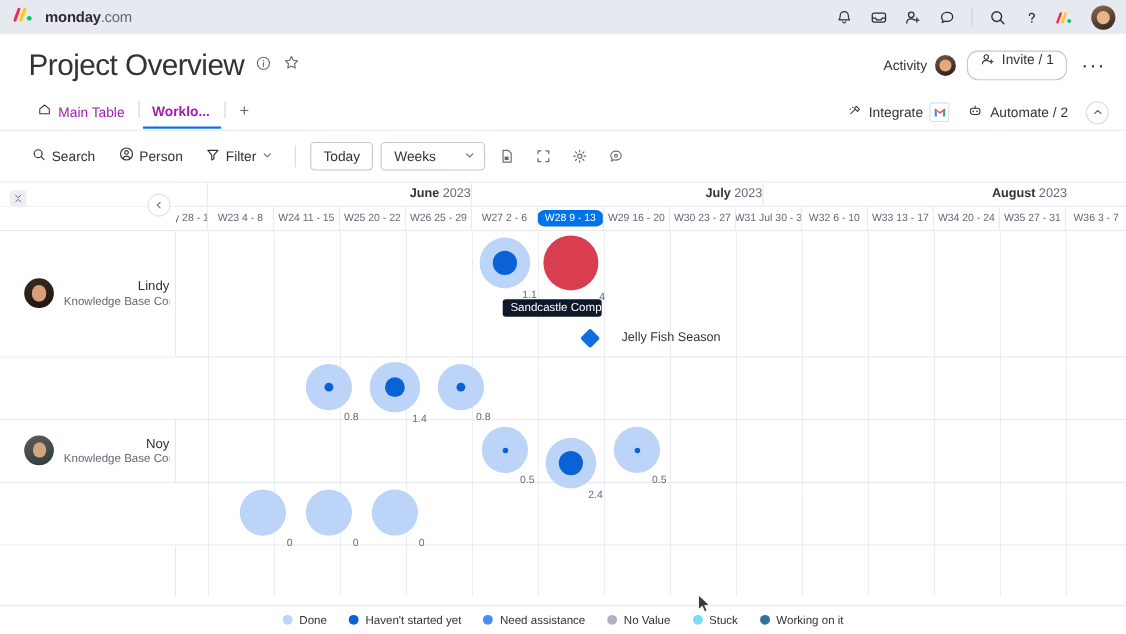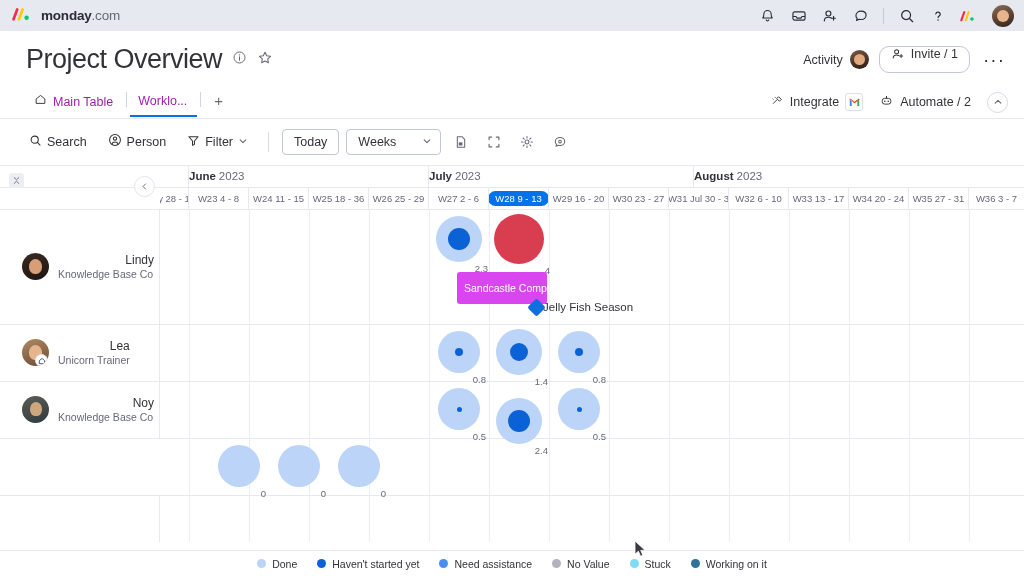--- a/index.html
+++ b/index.html
@@ -60,21 +60,21 @@
   .dots { font-size: 19px; color: #323338; letter-spacing: 1px; cursor: pointer; padding: 0 3px; line-height: 12px; }
 
   
   .tabs-row { display: flex; align-items: flex-end; justify-content: space-between; margin-top: 13px; }
   .tabs { display: flex; align-items: center; }
   .tab {
     display: flex; align-items: flex-end; gap: 6px;
     font-size: 12.5px; color: #a21caf; padding: 5px 10px 7px 8px; cursor: pointer;
     border-bottom: 2px solid transparent; position: relative;
   }
-  .tab.active { border-bottom-color: #0073ea; font-weight: 400; }
+  .tab.active { border-bottom-color: #0073ea; font-weight: 700; }
   .tabdiv { width: 1px; height: 15px; background: #d0d4e4; margin: 0 3px 7px; }
   .tab-add { font-size: 15px; color: #676879; padding: 3px 10px 7px; cursor: pointer; }
   .tabs-right { display: flex; align-items: center; gap: 16px; padding-bottom: 5px; }
   .t-item { display: flex; align-items: center; gap: 6px; font-size: 12.5px; color: #323338; cursor: pointer; }
   .gmail-badge {
     width: 18px; height: 18px; border: 1px solid #dcdfec; border-radius: 3px;
     display: flex; align-items: center; justify-content: center; background: #fff;
   }
   .collapse-circle {
     width: 21px; height: 21px; border-radius: 50%; border: 1px solid #d7dae5;
@@ -122,21 +122,21 @@
     position: absolute; left: 9px; top: 7px; width: 15px; height: 15px;
     background: #eceef3; border-radius: 3px; display: flex; align-items: center; justify-content: center; cursor: pointer;
   }
   .nav-left {
     position: absolute; right: 5px; top: 10px; width: 21px; height: 21px; border-radius: 50%;
     background: #fff; border: 1px solid #e1e4ee; display: flex; align-items: center; justify-content: center;
     cursor: pointer; z-index: 6;
   }
 
   .mcell {
-    display: flex; align-items: center; justify-content: flex-start;
+    display: flex; align-items: center; justify-content: flex-end;
     font-size: 11.5px; color: #676879; border-right: 1px solid #e6e9ef; flex: none;
   }
   .mcell b { color: #323338; font-weight: 700; margin-right: 3px; }
 
   .wcell {
     display: flex; align-items: center; justify-content: center;
     font-size: 9.5px; color: #676879; border-right: 1px solid #e6e9ef; flex: none;
     white-space: nowrap; overflow: hidden;
   }
   .wcell .pill {
@@ -175,26 +175,26 @@
 
   .bubble { position: absolute; border-radius: 50%; background: #bcd4f7; }
   .bubble .inner { position: absolute; border-radius: 50%; }
   .bubble .val {
     position: absolute; font-size: 9.5px; color: #676879;
     right: -6px; bottom: -12px; white-space: nowrap;
   }
   .bubble.redfull { background: #d93e50; }
 
   .milestone-bar {
-    position: absolute; height: 32px; background: #d946ef; border-radius: 3px;
+    position: absolute; height: 16px; background: #0f172a; border-radius: 3px;
     color: #fff; font-size: 10.5px; display: flex; align-items: center; padding-left: 7px;
     overflow: hidden; white-space: nowrap;
   }
   .milestone-diamond {
-    position: absolute; display: flex; align-items: center; gap: 0; padding-left: 32px;
+    position: absolute; display: flex; align-items: center; gap: 22px; padding-left: 32px;
   }
   .diamond { width: 13px; height: 13px; background: #0f6fe0; transform: rotate(45deg); border-radius: 2px; }
   .ms-label { font-size: 11.5px; color: #323338; }
 
   
   .hscroll { position: absolute; left: 18px; bottom: 6px; width: 72px; height: 7px; background: #45474f; border-radius: 4px; cursor: pointer; }
 
   
   .legend {
     position: absolute; left: 0; right: 0; bottom: 0; height: 26px;
@@ -469,21 +469,21 @@
       <div class="wcell" style="width:29px">
           <span>y 28 - 1</span>
         </div>
       <div class="wcell" style="width:60px">
           <span>W23 4 - 8</span>
         </div>
       <div class="wcell" style="width:60px">
           <span>W24 11 - 15</span>
         </div>
       <div class="wcell" style="width:60px">
-          <span>W25 18 - 36</span>
+          <span>W25 20 - 22</span>
         </div>
       <div class="wcell" style="width:60px">
           <span>W26 25 - 29</span>
         </div>
       <div class="wcell" style="width:60px">
           <span>W27 2 - 6</span>
         </div>
       <div class="wcell" style="width:60px">
           <span class="pill">W28 9 - 13</span>
         </div>
@@ -535,49 +535,36 @@
         <div class="lc">
           <span class="p-avatar a1"></span>
           <span class="p-meta">
             <span class="p-name">Lindy</span>
             <span class="p-role">Knowledge Base Con...</span>
           </span>
         </div>
         <div class="rc">
           <div class="bubble" style="left:276px;top:6px;width:46px;height:46px">
             <span class="inner" style="left:12px;top:12px;width:22px;height:22px;background:#0b62d6"></span>
-            <span class="val">2.3</span>
+            <span class="val">1.1</span>
           </div>
           <div class="bubble redfull" style="left:334px;top:4px;width:50px;height:50px">
             <span class="val">4</span>
           </div>
           <div class="milestone-bar" style="left:297px;top:62px;width:90px">
             <span>Sandcastle Comp</span>
           </div>
           <div class="milestone-diamond" style="left:338px;top:91px">
             <span class="diamond"></span>
             <span class="ms-label">Jelly Fish Season</span>
           </div>
         </div>
       </div>
 
       <div class="brow" style="height:57px">
-        <div class="lc">
-          <span class="p-avatar a2">
-            <span class="badge-home">
-              <svg width="8" height="8" viewBox="0 0 12 12" fill="none" stroke="#323338" stroke-width="1.2">
-                <path d="M2 5.4 6 2.2l4 3.2v4.6H2z" stroke-linejoin="round"></path>
-              </svg>
-            </span>
-          </span>
-          <span class="p-meta">
-            <span class="p-name">Lea</span>
-            <span class="p-role">Unicorn Trainer</span>
-          </span>
-        </div>
         <div class="rc">
           <div class="bubble" style="left:278px;top:6px;width:42px;height:42px">
             <span class="inner" style="left:17px;top:17px;width:8px;height:8px;background:#0b62d6"></span>
             <span class="val">0.8</span>
           </div>
           <div class="bubble" style="left:336px;top:4px;width:46px;height:46px">
             <span class="inner" style="left:14px;top:14px;width:18px;height:18px;background:#0b62d6"></span>
             <span class="val">1.4</span>
           </div>
           <div class="bubble" style="left:398px;top:6px;width:42px;height:42px">

